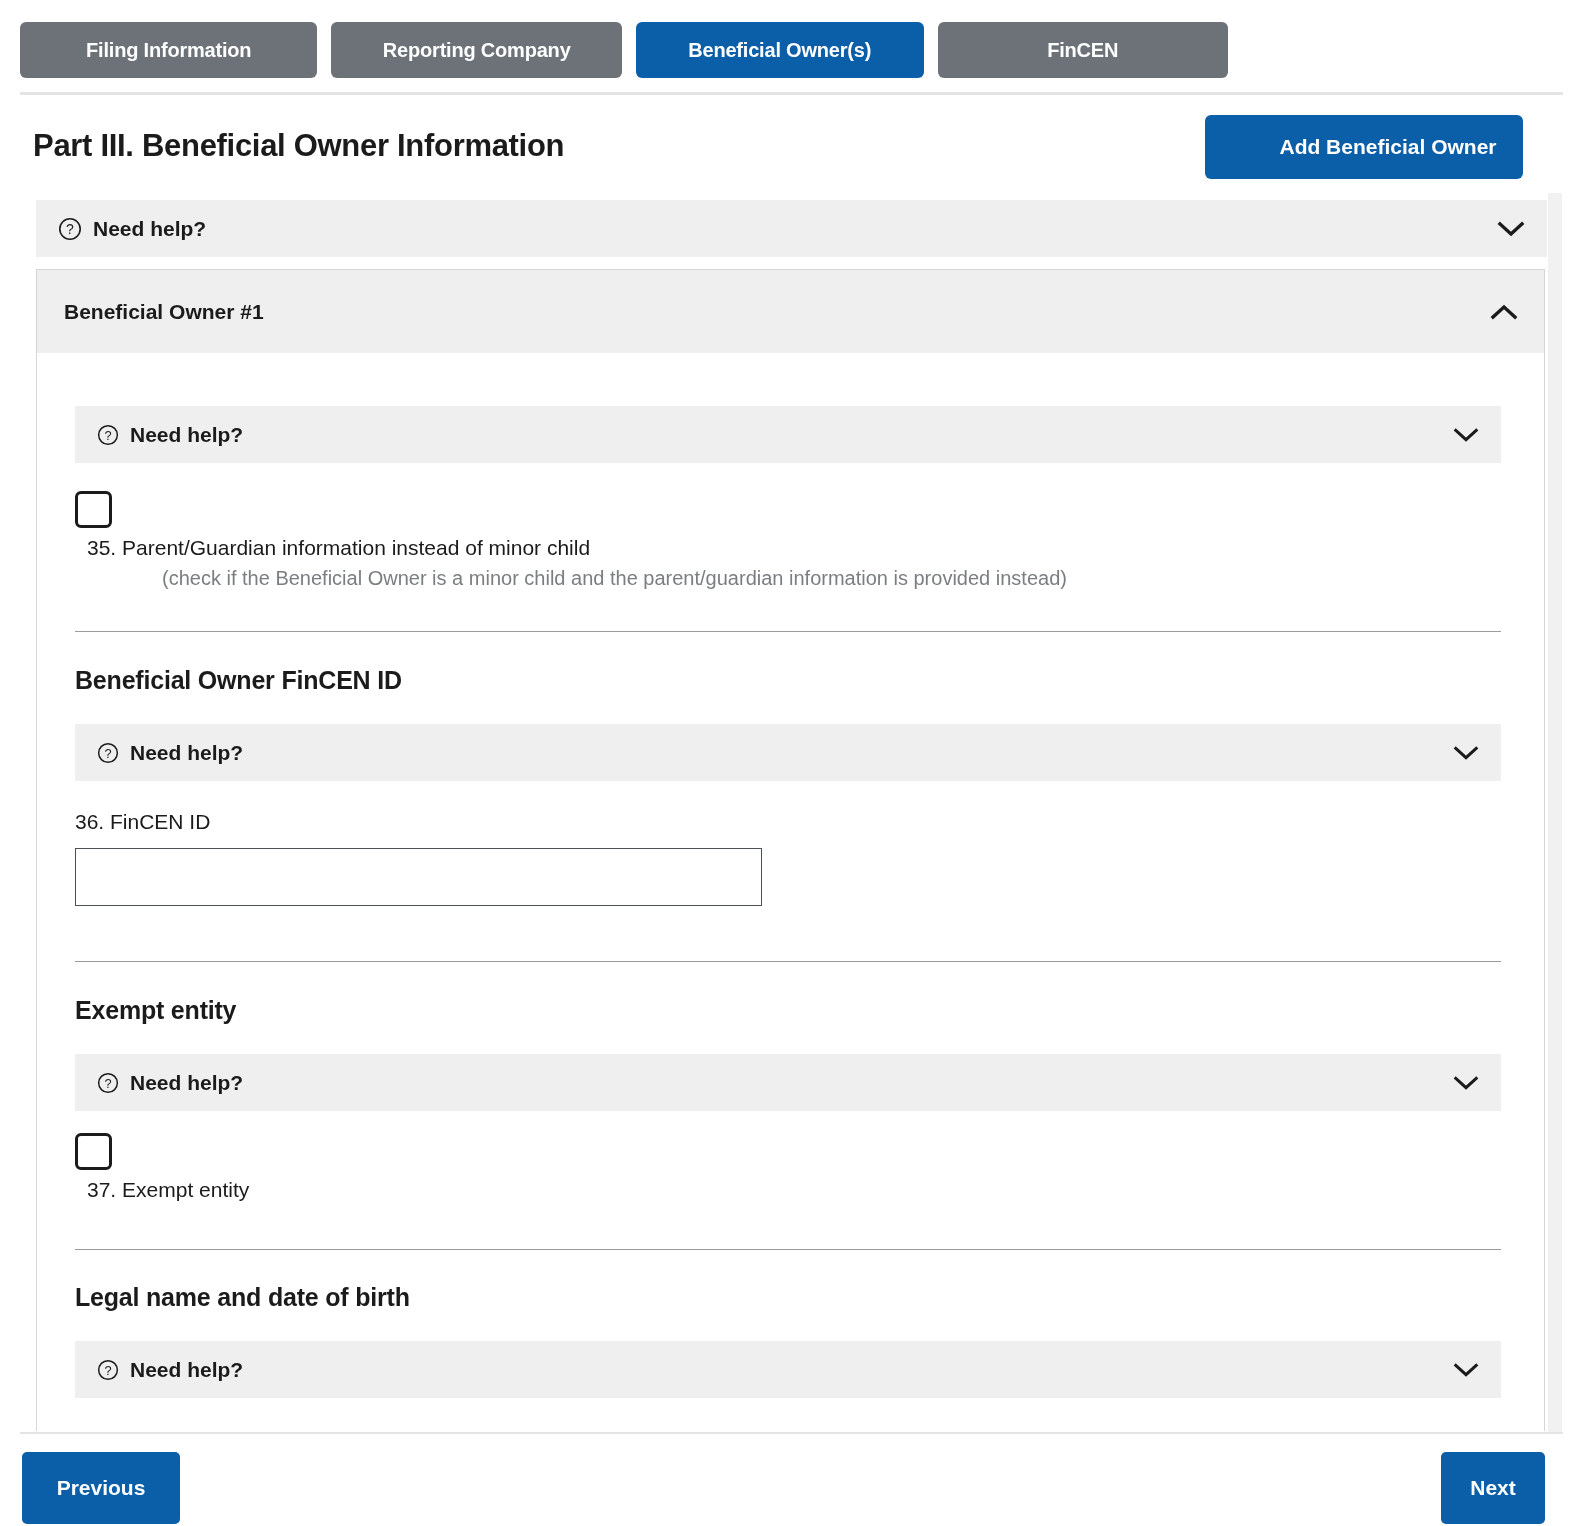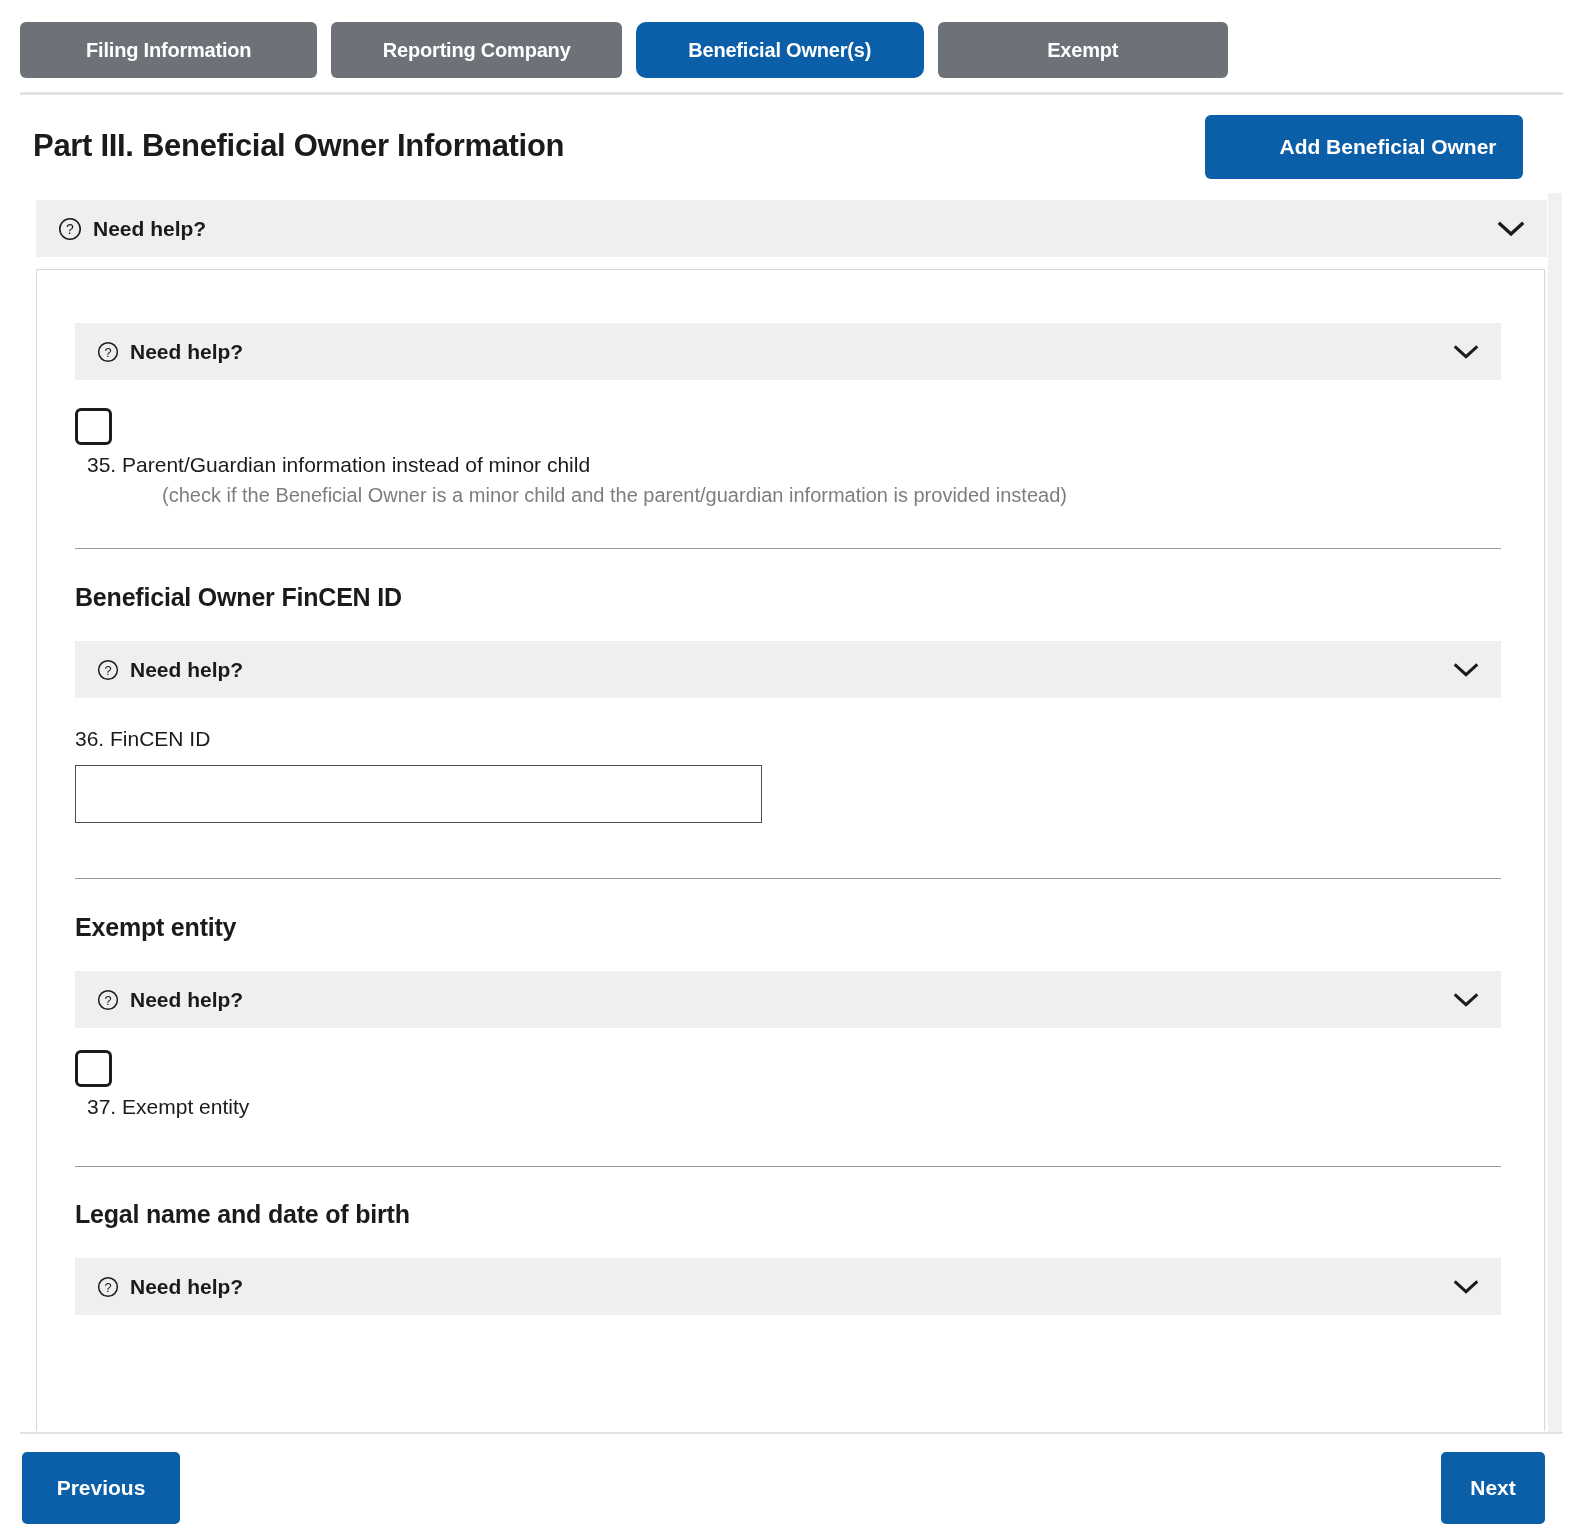--- a/index.html
+++ b/index.html
@@ -25,21 +25,21 @@
     font-size: 20px; font-weight: bold;
     font-family: "Liberation Sans", sans-serif;
     display: flex; align-items: center; justify-content: center;
     cursor: pointer;
     white-space: nowrap;
     letter-spacing: -0.2px;
   }
   .tab.w0 { width: 300px; }
   .tab.w1 { width: 293px; }
   .tab.w2 { width: 296px; }
-  .tab.w3 { width: 290px; border-radius: 10px; }
+  .tab.w3 { width: 290px; }
   .tab.w4 { width: 293px; }
   .tab.active { background: #0b5ea8; }
 
   .tabbar-divider {
     position: absolute; left: 20px; top: 92px; width: 1543px; height: 3px;
     background: #e4e4e4;
   }
 
   
   .page-header {
@@ -219,21 +219,21 @@
 
   svg { display: block; }
 </style>
 </head>
 <body>
 
 <div class="tabbar">
   <button class="tab w0">Filing Information</button>
   <button class="tab w1">Reporting Company</button>
   <button class="tab w3 active">Beneficial Owner(s)</button>
-  <button class="tab w4">Exempt</button>
+  <button class="tab w4">FinCEN</button>
 </div>
 <div class="tabbar-divider"></div>
 
 <div class="page-header">
   <div class="page-title">Part III. Beneficial Owner Information</div>
   <button class="add-bo-btn">Add Beneficial Owner</button>
 </div>
 
 <div class="helpbar helpbar-outer">
   <span class="q-icon">
@@ -245,20 +245,28 @@
   <span class="help-label">Need help?</span>
   <span class="chev">
     <svg width="28" height="18" viewBox="0 0 28 18">
       <polyline points="3,4 14,14 25,4" fill="none" stroke="#1b1b1b" stroke-width="3.4" stroke-linecap="square"></polyline>
     </svg>
   </span>
 </div>
 
 <div class="bo-card">
 
+  <div class="bo-card-header">
+    <span class="bo-title">Beneficial Owner #1</span>
+    <span class="chev">
+      <svg width="28" height="18" viewBox="0 0 28 18">
+        <polyline points="3,14 14,4 25,14" fill="none" stroke="#1b1b1b" stroke-width="3.4" stroke-linecap="square"></polyline>
+      </svg>
+    </span>
+  </div>
 
   <div class="bo-body">
 
     
     <div class="helpbar helpbar-inner">
       <span class="q-icon">
         <svg width="22" height="22" viewBox="0 0 24 24">
           <circle cx="12" cy="12" r="10.2" fill="none" stroke="#1b1b1b" stroke-width="1.6"></circle>
           <text x="12" y="17" text-anchor="middle" font-size="14" font-family="Liberation Sans, sans-serif" fill="#1b1b1b">?</text>
         </svg>

